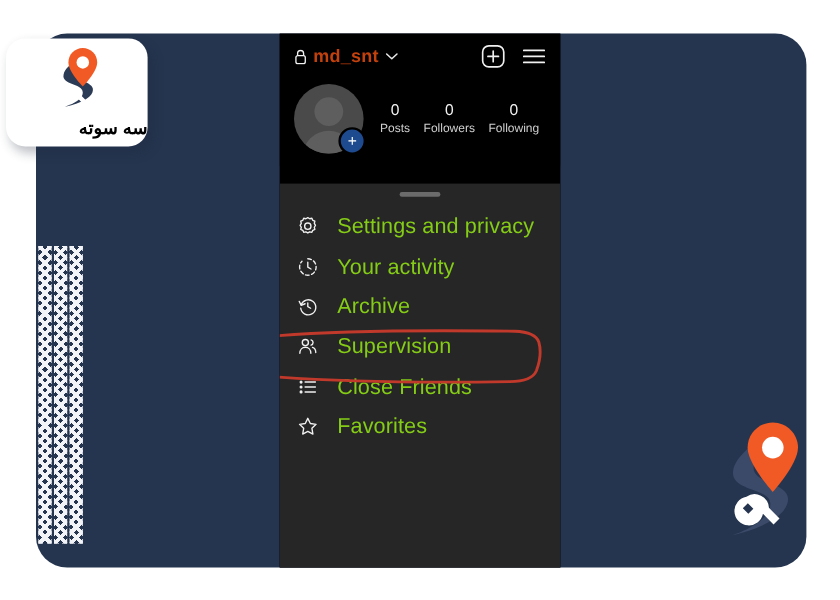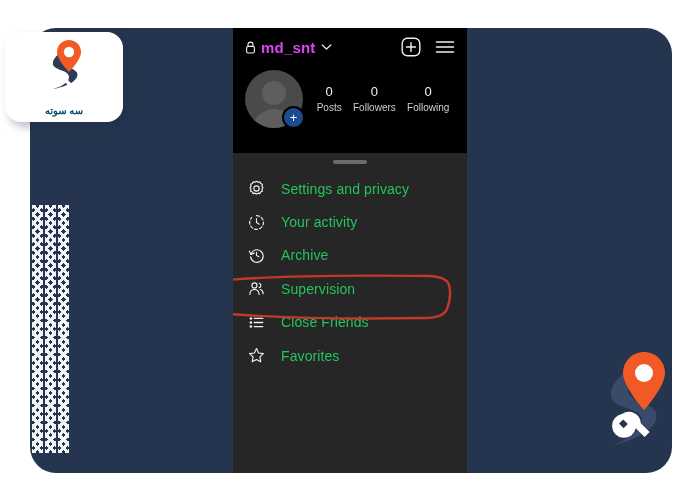--- a/index.html
+++ b/index.html
@@ -73,23 +73,23 @@
     left: 28px;
     top: 6px;
     width: 62px;
     height: 56px;
   }
   #logo-card-text {
     position: absolute;
     left: 0;
     right: 0;
     bottom: 6px;
-    text-align: center;
-    color: #0c4a6e;
-    font-size: 10px;
+    text-align: right;
+    color: #000000;
+    font-size: 15px;
     font-weight: bold;
     direction: rtl;
   }
 
   
   #watermark-mark {
     position: absolute;
     left: 598px;
     top: 348px;
     width: 76px;
@@ -111,21 +111,21 @@
   #profile-topbar {
     position: relative;
     height: 38px;
     display: flex;
     align-items: center;
     padding: 0 12px;
     background: #000000;
   }
   #lock-icon { margin-right: 5px; display: flex; }
   #username-label {
-    color: #d946ef;
+    color: #c2410c;
     font-size: 15px;
     font-weight: bold;
     letter-spacing: 0.2px;
   }
   #username-chevron { margin-left: 5px; display: flex; }
   .topbar-spacer { flex: 1; }
   #add-post-icon { margin-right: 14px; display: flex; }
   #menu-icon { display: flex; }
 
   
@@ -230,22 +230,22 @@
   .menu-item-icon {
     width: 22px;
     height: 22px;
     flex: none;
     margin-right: 14px;
     display: flex;
     align-items: center;
     justify-content: center;
   }
   .menu-item-label {
-    color: #22c55e;
-    font-size: 14px;
+    color: #84cc16;
+    font-size: 18px;
     letter-spacing: 0.1px;
   }
 
   
   #red-annotation {
     position: absolute;
     left: 0px;
     top: 118px;
     width: 228px;
     height: 58px;

